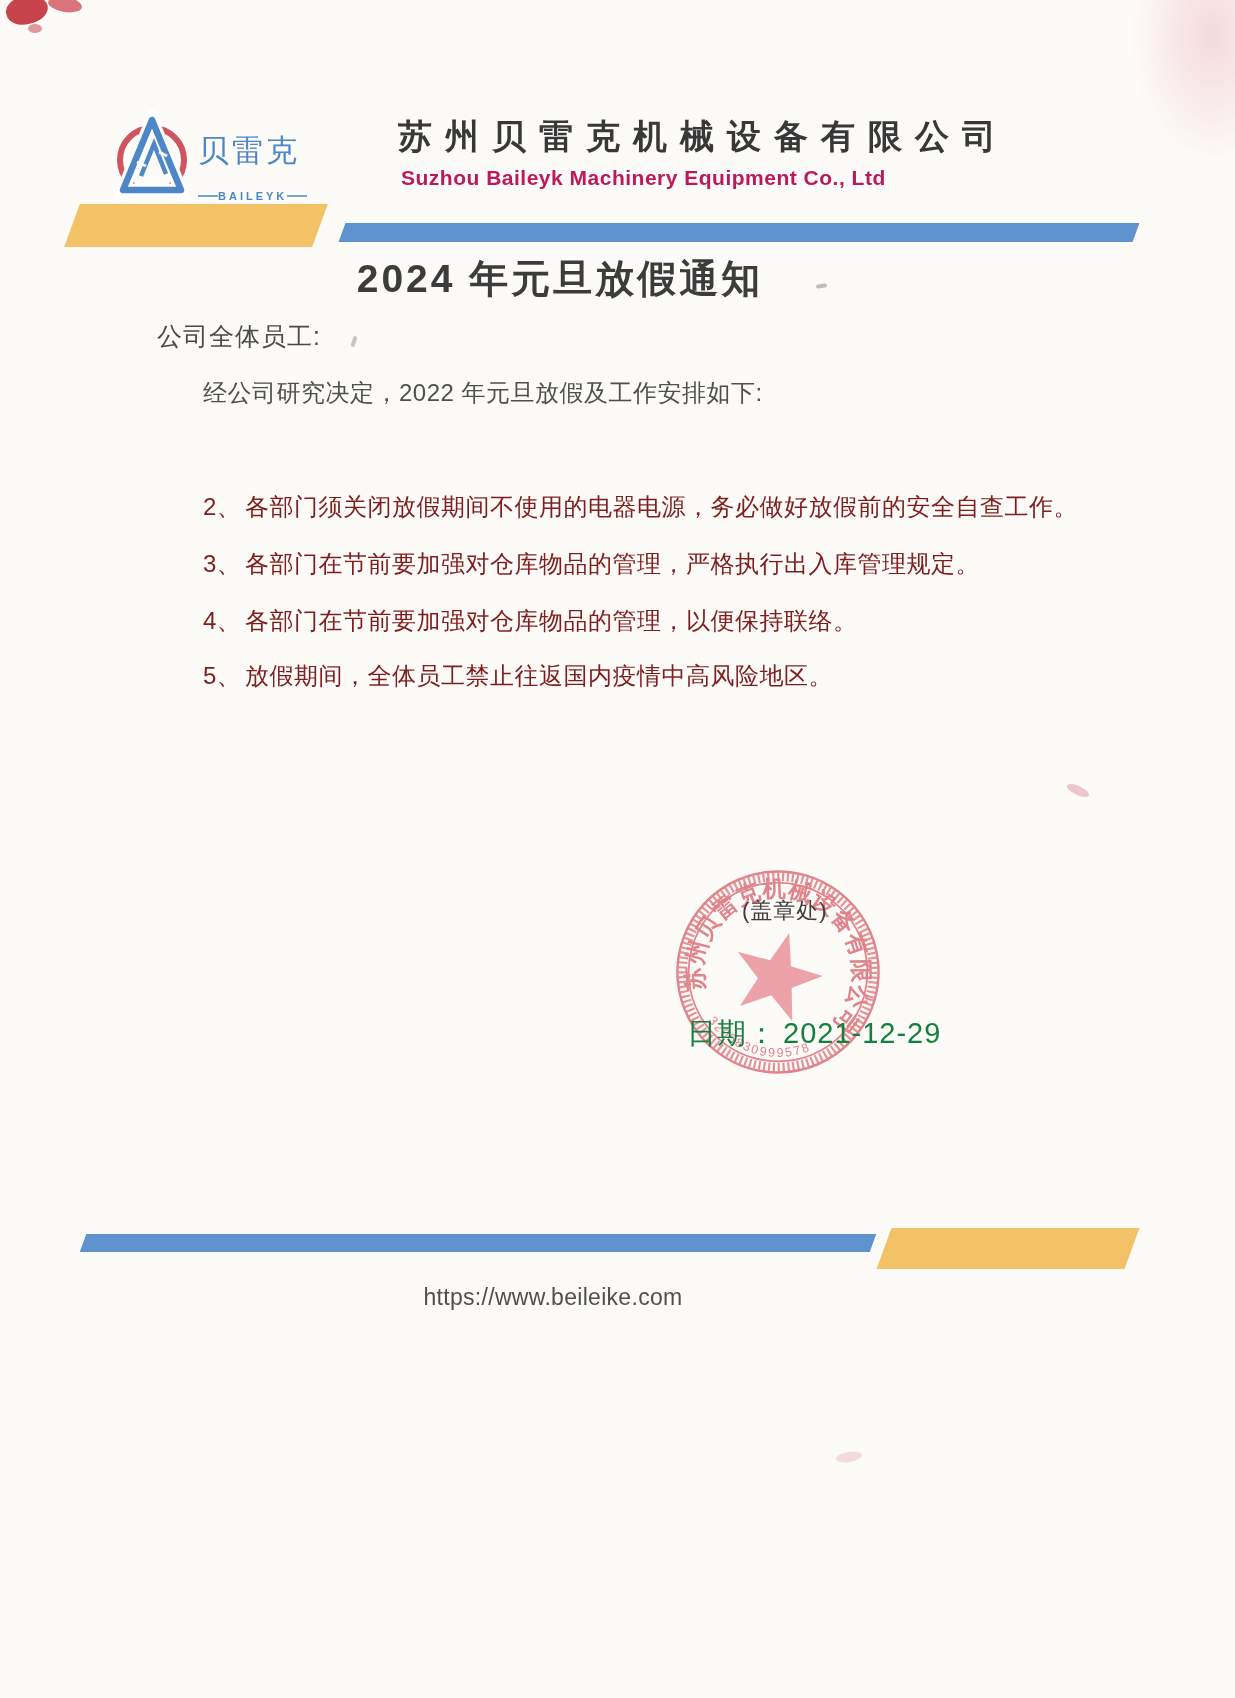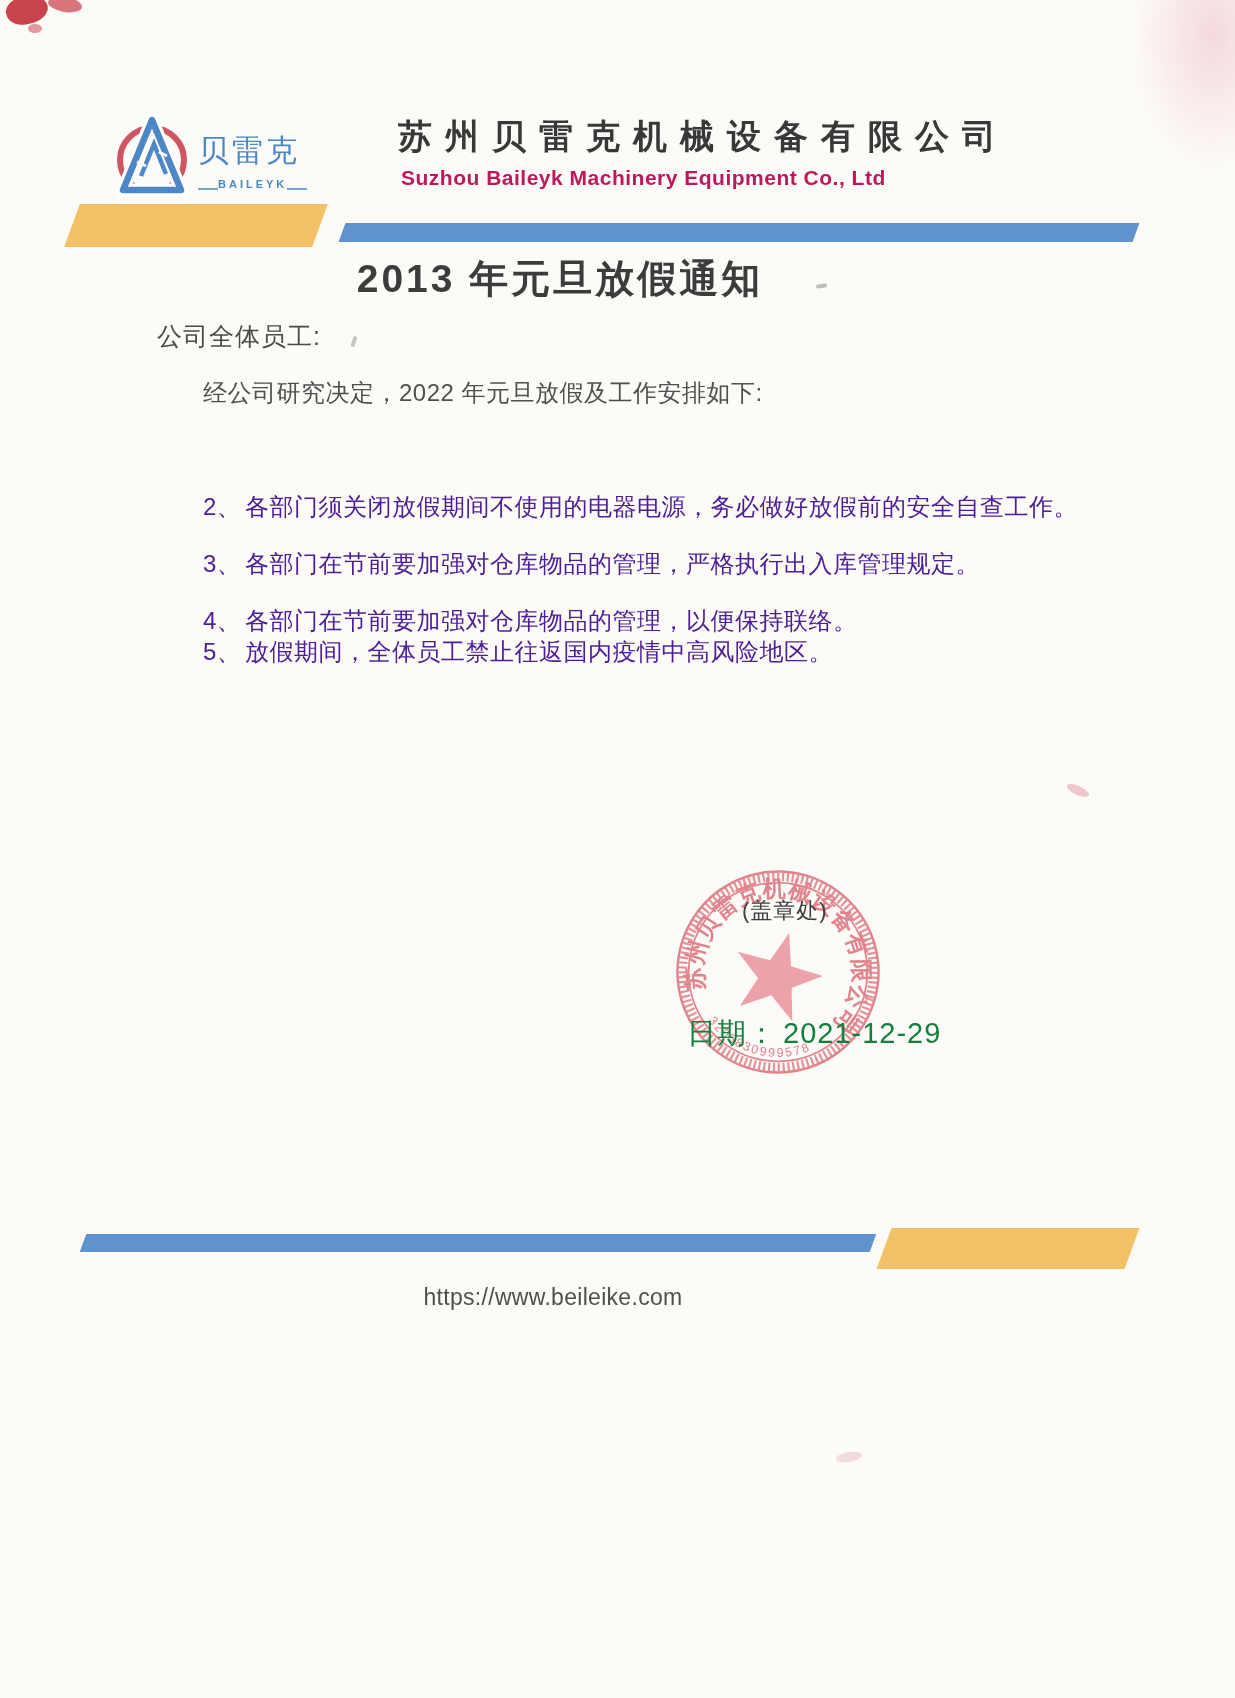--- a/index.html
+++ b/index.html
@@ -7,21 +7,21 @@
     position:relative;width:1235px;height:1698px;margin:0 auto;
     background:#fcfbf8;overflow:hidden;
     font-family:"Liberation Sans","DejaVu Sans",sans-serif;
     color:#4a4a4a;
     padding-left:18px;
   }
   
   .logo-svg{position:absolute;left:110px;top:110px;width:88px;height:94px;}
   .logo-textblock{position:absolute;left:198px;top:130px;width:130px;}
   .logo-cn{font-size:31px;letter-spacing:3px;color:#4b87c8;font-weight:500;}
-  .logo-en-row{display:flex;align-items:flex-end;gap:0;margin-top:6px;}
+  .logo-en-row{display:flex;align-items:center;gap:0;margin-top:18px;}
   .logo-dash{width:20px;height:2px;background:#4b87c8;opacity:.75;}
   .logo-en{font-size:11px;letter-spacing:3px;color:#4b87c8;font-weight:700;}
   .company-cn{
     position:absolute;left:398px;top:114px;
     font-family:"Liberation Serif","DejaVu Serif",serif;
     font-size:34px;font-weight:600;letter-spacing:13px;color:#383838;white-space:nowrap;
   }
   .company-en{
     position:absolute;left:401px;top:166px;
     font-family:Liberation Sans, sans-serif;
@@ -32,24 +32,24 @@
   .bar-blue-top{left:342px;top:223px;width:794px;height:19px;background:#5f93d0;}
   .bar-blue-bottom{left:83px;top:1234px;width:790px;height:18px;background:#5f93d0;}
   .bar-yellow-bottom{left:884px;top:1228px;width:248px;height:41px;background:#f4c266;}
   
   .doc-title{
     position:absolute;left:0;top:252px;width:1120px;text-align:center;
     font-size:39px;font-weight:700;letter-spacing:3px;color:#3c3c3c;
   }
   .salutation{position:absolute;left:157px;top:320px;font-size:25px;color:#4a4a4a;letter-spacing:1px;}
   .intro{position:absolute;left:203px;top:377px;font-size:24px;color:#4f4f4f;letter-spacing:.5px;}
-  .item{position:absolute;left:203px;font-size:24px;color:#4c1d95;letter-spacing:.5px;white-space:nowrap;}
+  .item{position:absolute;left:203px;font-size:24px;color:#7f1d1d;letter-spacing:.5px;white-space:nowrap;}
   .item .num{display:inline-block;min-width:42px;}
   .item-bold{font-weight:700;color:#2e2e2e;}
-  .i1{top:434px;} .i2{top:491px;} .i3{top:548px;} .i4{top:605px;} .i5{top:636px;}
+  .i1{top:434px;} .i2{top:491px;} .i3{top:548px;} .i4{top:605px;} .i5{top:660px;}
   
   .seal-wrap{position:absolute;left:662px;top:856px;width:232px;height:232px;mix-blend-mode:multiply;}
   .seal-svg{width:100%;height:100%;}
   .stamp-label{position:absolute;left:742px;top:896px;font-size:22px;color:#3d3d3d;letter-spacing:1px;}
   .date-line{position:absolute;left:687px;top:1014px;font-size:29px;color:#15803d;letter-spacing:1px;}
   .date-line .date-value{margin-left:6px;}
   
   .site-url{position:absolute;left:353px;top:1284px;width:400px;text-align:center;
     font-size:23px;color:#4f4f4f;letter-spacing:.3px;}
   
@@ -94,21 +94,21 @@
       <span class="logo-dash"></span>
     </div>
   </div>
 
   <div class="company-cn">苏州贝雷克机械设备有限公司</div>
   <div class="company-en">Suzhou Baileyk Machinery Equipment Co., Ltd</div>
 
   <div class="bar bar-yellow-top"></div>
   <div class="bar bar-blue-top"></div>
 
-  <div class="doc-title">2013 年元旦放假通知</div>
+  <div class="doc-title">2024 年元旦放假通知</div>
   <div class="salutation">公司全体员工:</div>
   <div class="intro">经公司研究决定，2022 年元旦放假及工作安排如下:</div>
 
   <div class="item i2">
     <span class="num">2、</span><span>各部门须关闭放假期间不使用的电器电源，务必做好放假前的安全自查工作。</span>
   </div>
   <div class="item i3">
     <span class="num">3、</span><span>各部门在节前要加强对仓库物品的管理，严格执行出入库管理规定。</span>
   </div>
   <div class="item i4">

